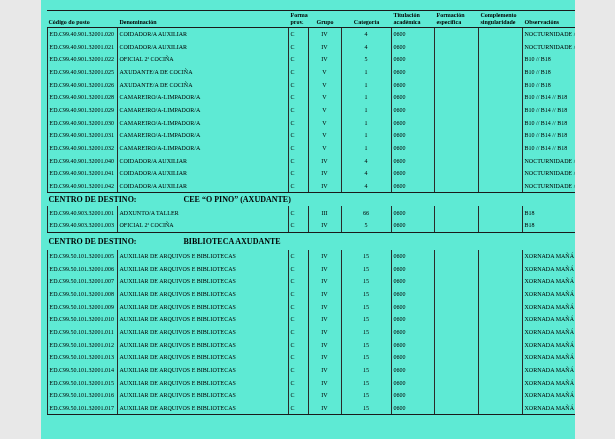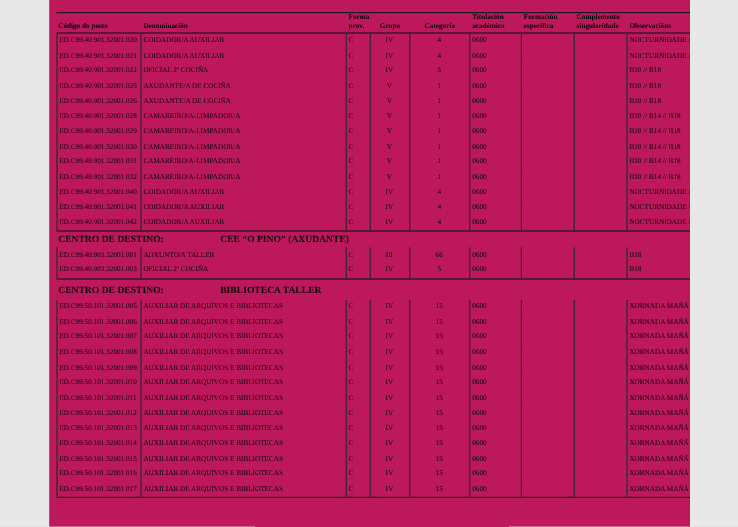--- a/index.html
+++ b/index.html
@@ -1,20 +1,20 @@
 <!DOCTYPE html>
 <html><head>
 <meta charset="utf-8">
 <style>
   * { box-sizing: border-box; margin: 0; padding: 0; }
   html, body { background: #e8e8e8; }
   body { font-family: "Liberation Serif", "DejaVu Serif", serif; }
   .page {
     position: relative; width: 534px; height: 439px;
-    background: #be185d; color: #000; overflow: hidden;
+    background: #5eead4; color: #000; overflow: hidden;
     margin: 0 auto;
   }
   .grid-row {
     display: grid;
     grid-template-columns: 71px 171px 20px 33px 50px 43px 44px 44px 126px;
   }
   
   .hdr {
     position: absolute; left: 6px; top: 10px; width: 602px; height: 17.5px;
     border-top: 1px solid #1a1a1a; border-bottom: 1px solid #1a1a1a;
@@ -241,21 +241,21 @@
         <div class="cell c-center">5</div>
         <div class="cell">0600</div>
         <div class="cell"></div>
         <div class="cell"></div>
         <div class="cell">B18</div>
       </div>
     </div>
 
   <div class="heading" id="heading3">
     <span>CENTRO DE DESTINO:</span>
-    <span class="centro-name">BIBLIOTECA TALLER</span>
+    <span class="centro-name">BIBLIOTECA AXUDANTE</span>
   </div>
   <div class="rows" id="sec3-rows">
       <div class="row grid-row">
         <div class="cell">ED.C99.50.101.32001.005</div>
         <div class="cell">AUXILIAR DE ARQUIVOS E BIBLIOTECAS</div>
         <div class="cell">C</div>
         <div class="cell c-center">IV</div>
         <div class="cell c-center">15</div>
         <div class="cell">0600</div>
         <div class="cell"></div>

